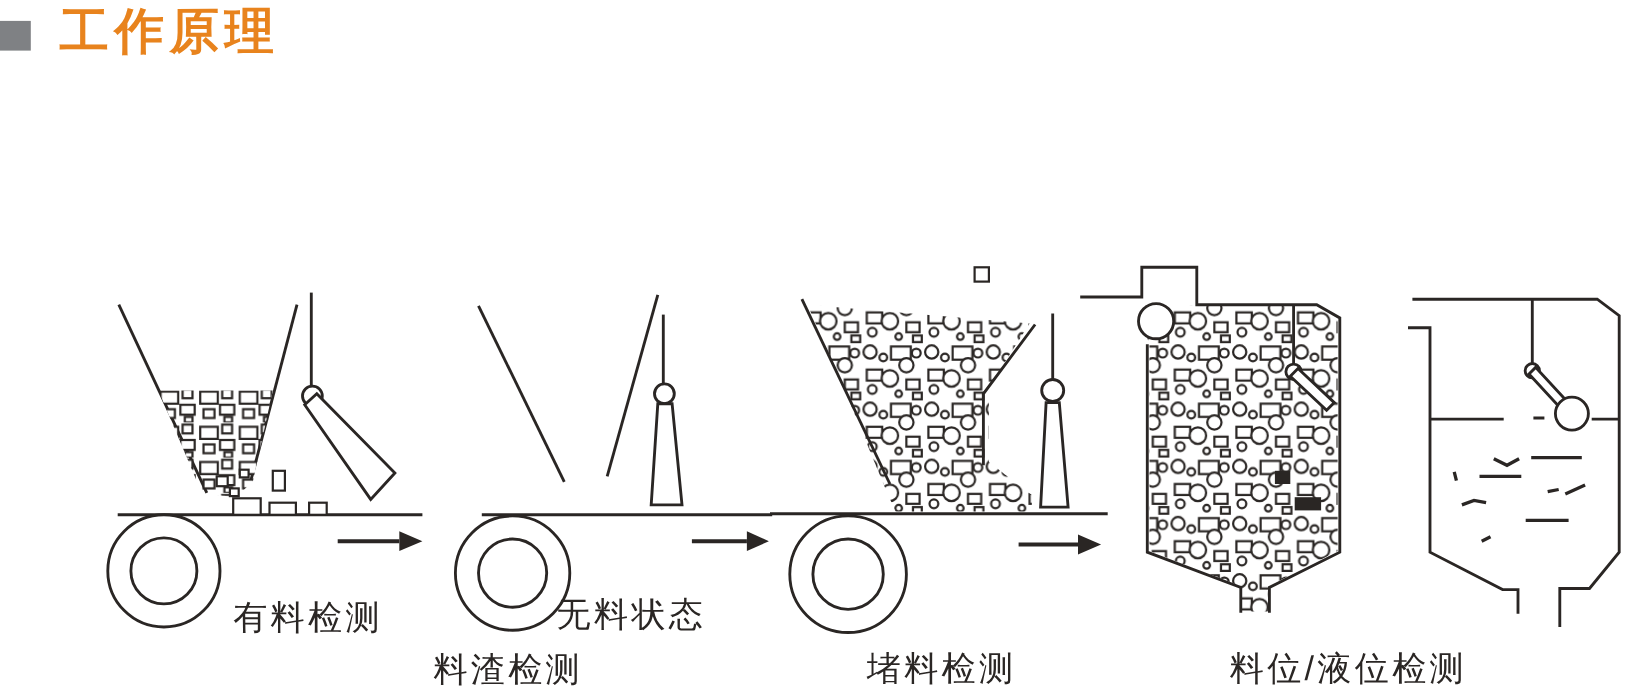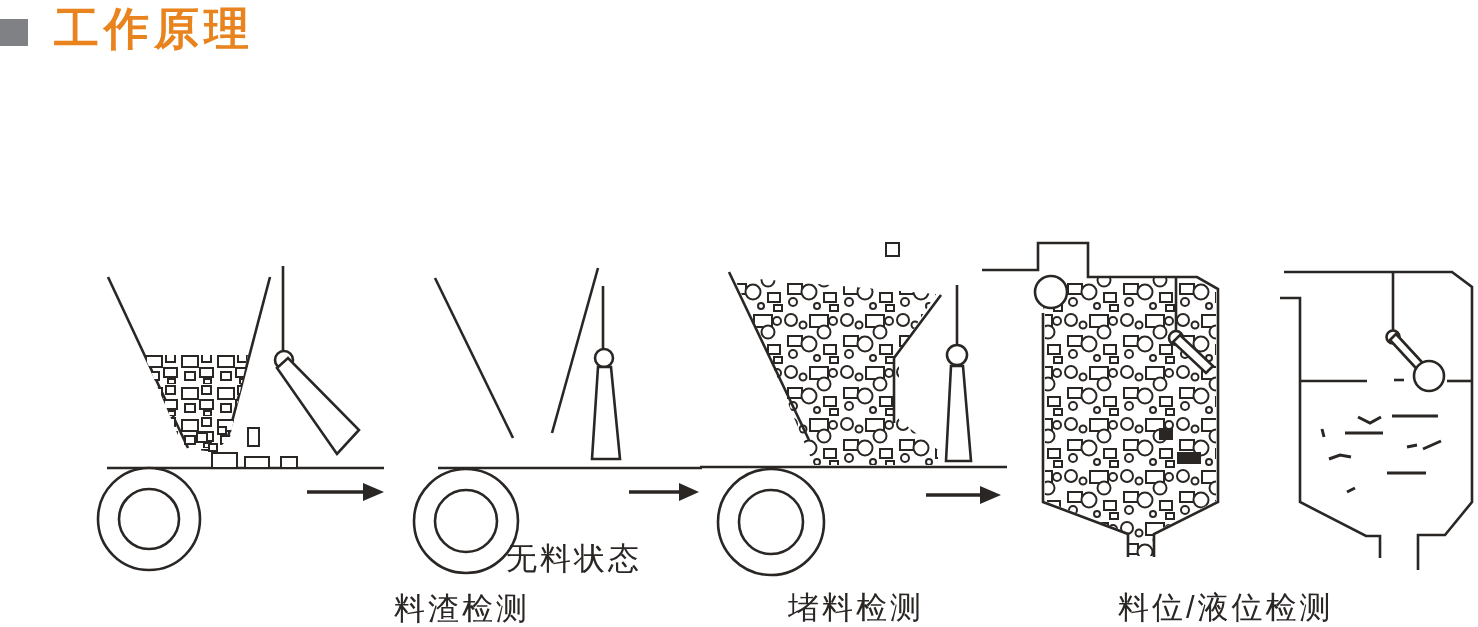--- a/index.html
+++ b/index.html
@@ -162,17 +162,18 @@
       </g>
       <g>
         <line class="ln" x1="1393" y1="272" x2="1393" y2="330"></line>
         <circle class="sh" cx="1393" cy="337" r="6.5"></circle>
         <polygon class="sh" points="1390,340 1396,334 1432,373 1426,379"></polygon>
         <circle class="sh" cx="1429" cy="376" r="15"></circle>
       </g>
     </g>
   </svg>
 
+  <div class="lbl" style="left:212px;top:541px">有料检测</div>
   <div class="lbl" style="left:506px;top:538px">无料状态</div>
   <div class="lbl" style="left:394px;top:588px">料渣检测</div>
   <div class="lbl" style="left:788px;top:587px">堵料检测</div>
   <div class="lbl" style="left:1118px;top:587px">料位/液位检测</div>
 </div>
 
 </body></html>

